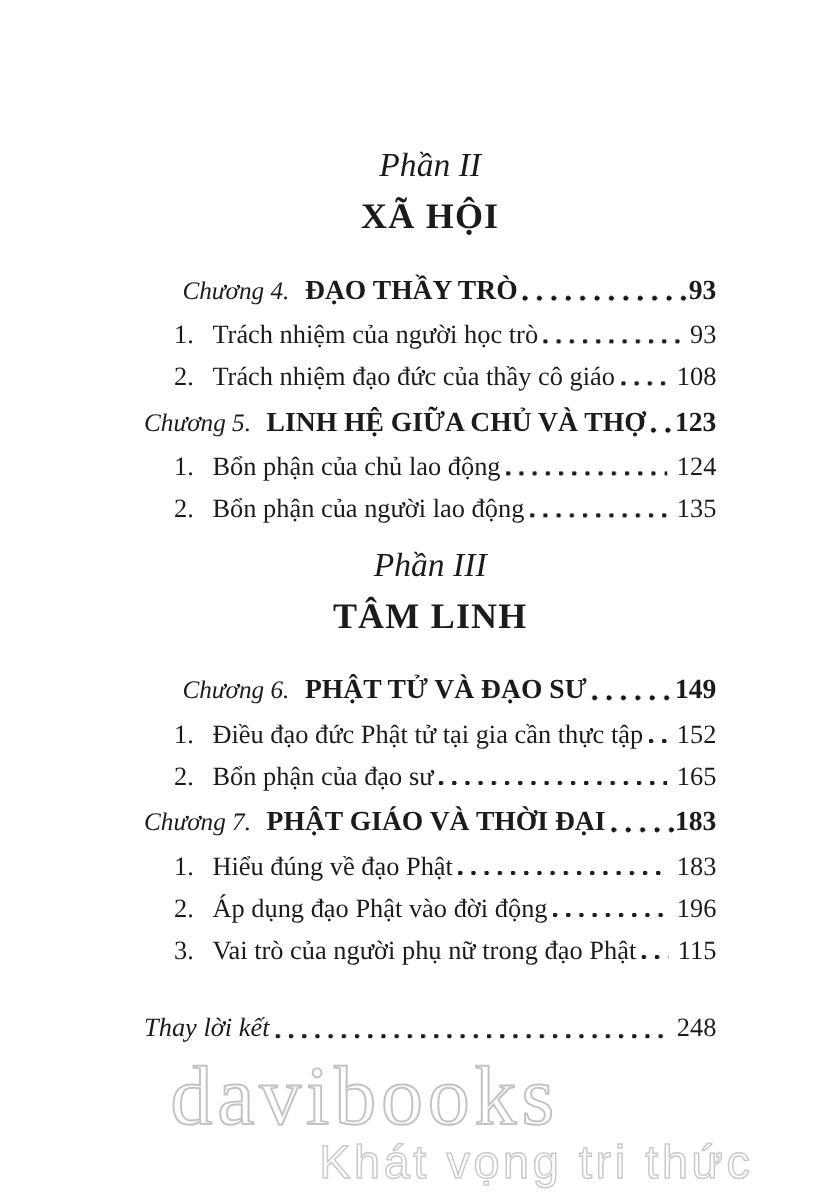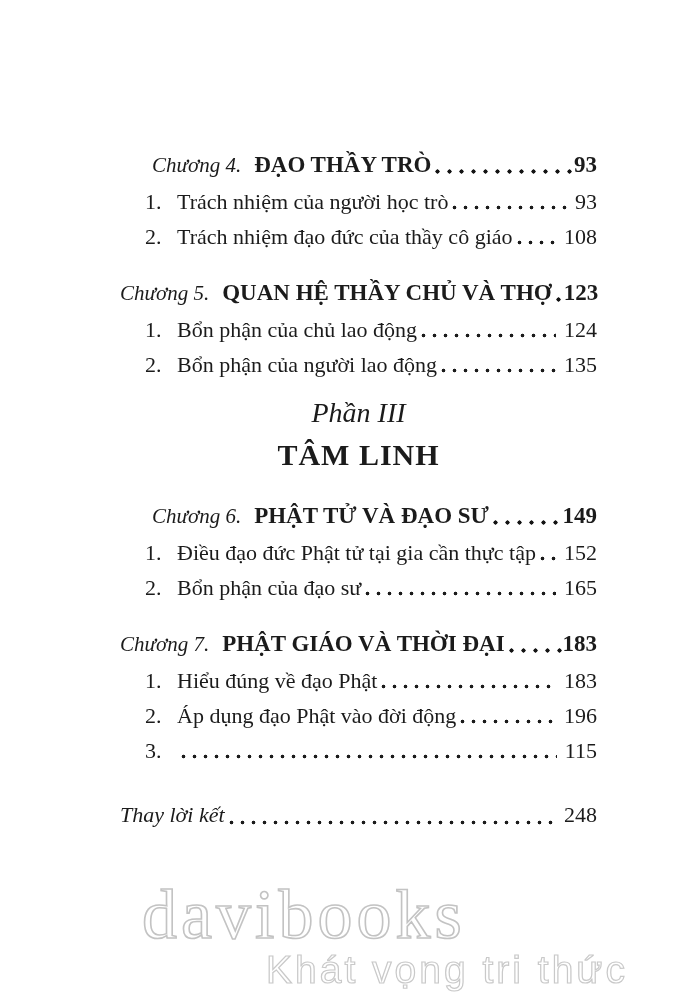--- a/index.html
+++ b/index.html
@@ -35,21 +35,21 @@
     font-weight: bold;
     letter-spacing: 1px;
     line-height: 36px;
     margin-top: 8px;
   }
   .row {
     display: flex;
     align-items: baseline;
   }
   .chapter-row {
-    margin-top: 20px;
+    margin-top: 2px;
     line-height: 38px;
     font-size: 23px;
   }
   .chapter-row.first-chapter { margin-top: 24px; margin-left: 32px; }
   .chapter-no {
     font-style: italic;
     font-size: 21px;
     margin-right: 13px;
     flex-shrink: 0;
     white-space: nowrap;
@@ -144,20 +144,24 @@
 
 <div class="page">
 
   <div class="watermark">
     <div class="watermark-brand">davibooks</div>
     <div class="watermark-tagline">Khát vọng tri thức</div>
   </div>
 
   <div class="content">
 
+    <div class="part-header">
+      <div class="part-label">Phần II</div>
+      <div class="part-title">XÃ HỘI</div>
+    </div>
 
     <div class="row chapter-row first-chapter">
       <span class="chapter-no">Chương 4.</span>
       <span class="chapter-title">ĐẠO THẦY TRÒ</span>
       <span class="leader"></span>
       <span class="chapter-page">93</span>
     </div>
     <div class="row item-row">
       <span class="item-no">1.</span>
       <span class="item-title">Trách nhiệm của người học trò</span>
@@ -166,21 +170,21 @@
     </div>
     <div class="row item-row">
       <span class="item-no">2.</span>
       <span class="item-title">Trách nhiệm đạo đức của thầy cô giáo</span>
       <span class="leader"></span>
       <span class="item-page">108</span>
     </div>
 
     <div class="row chapter-row">
       <span class="chapter-no">Chương 5.</span>
-      <span class="chapter-title">QUAN HỆ THẦY CHỦ VÀ THỢ</span>
+      <span class="chapter-title">LINH HỆ GIỮA CHỦ VÀ THỢ</span>
       <span class="leader"></span>
       <span class="chapter-page">123</span>
     </div>
     <div class="row item-row">
       <span class="item-no">1.</span>
       <span class="item-title">Bổn phận của chủ lao động</span>
       <span class="leader"></span>
       <span class="item-page">124</span>
     </div>
     <div class="row item-row">
@@ -227,20 +231,21 @@
       <span class="item-page">183</span>
     </div>
     <div class="row item-row">
       <span class="item-no">2.</span>
       <span class="item-title">Áp dụng đạo Phật vào đời động</span>
       <span class="leader"></span>
       <span class="item-page">196</span>
     </div>
     <div class="row item-row">
       <span class="item-no">3.</span>
+      <span class="item-title">Vai trò của người phụ nữ trong đạo Phật</span>
       <span class="leader"></span>
       <span class="item-page">115</span>
     </div>
 
     <div class="row closing-row">
       <span class="closing-title">Thay lời kết</span>
       <span class="leader"></span>
       <span class="closing-page">248</span>
     </div>
 

